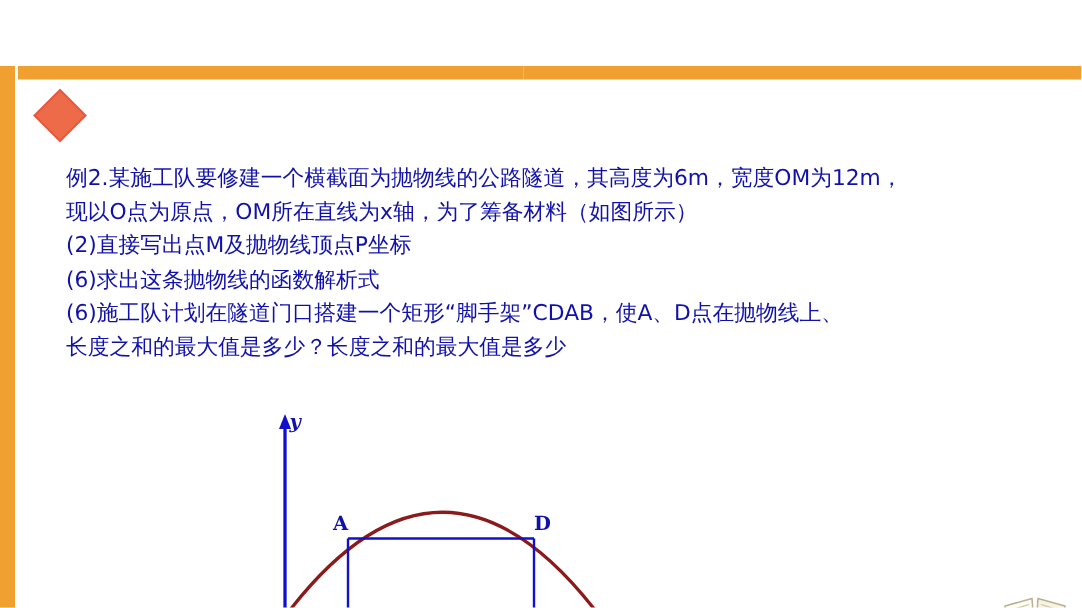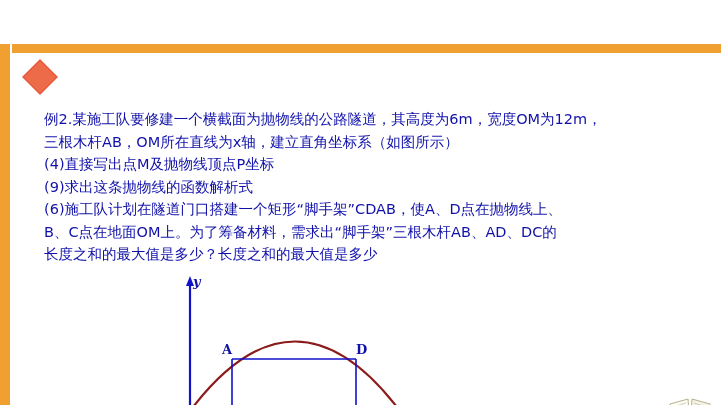--- a/index.html
+++ b/index.html
@@ -126,25 +126,24 @@
   <div class="top-bar2"></div>
   <div class="bottom-bar"></div>
 
   <svg class="diamond" viewBox="0 0 40 40">
     <polygon points="20,1 39,20 20,39 1,20" fill="#e8593c" stroke="#ffffff" stroke-width="1.5"></polygon>
     <polygon points="20,4 36,20 20,36 4,20" fill="#ee6b4a" stroke="none"></polygon>
   </svg>
 
   <div class="text-block">
     <div class="text-line">例2.某施工队要修建一个横截面为抛物线的公路隧道，其高度为6m，宽度OM为12m，</div>
-    <div class="text-line">三根木杆AB，OM所在直线为x轴，建立直角坐标系（如图所示）</div>
-    <div class="text-line">(4)直接写出点M及抛物线顶点P坐标</div>
-    <div class="text-line">(9)求出这条抛物线的函数解析式</div>
+    <div class="text-line">现以O点为原点，OM所在直线为x轴，为了筹备材料（如图所示）</div>
+    <div class="text-line">(2)直接写出点M及抛物线顶点P坐标</div>
+    <div class="text-line">(6)求出这条抛物线的函数解析式</div>
     <div class="text-line">(6)施工队计划在隧道门口搭建一个矩形“脚手架”CDAB，使A、D点在抛物线上、</div>
-    <div class="text-line">B、C点在地面OM上。为了筹备材料，需求出“脚手架”三根木杆AB、AD、DC的</div>
     <div class="text-line">长度之和的最大值是多少？长度之和的最大值是多少</div>
   </div>
 
   <div class="figure">
     <svg width="300" height="165" viewBox="0 0 300 165">
 
       <line x1="30" y1="8" x2="30" y2="137" stroke="#1111cc" stroke-width="2.2"></line>
       <polygon points="30,2 26,12 34,12" fill="#1111cc"></polygon>
 
       <line x1="22" y1="137" x2="268" y2="137" stroke="#1111cc" stroke-width="2.2"></line>

